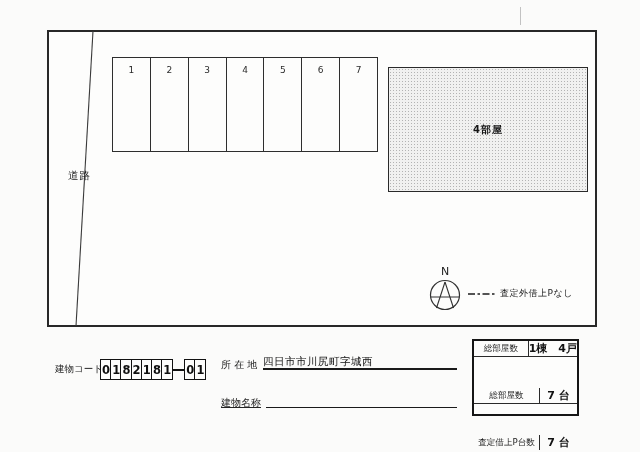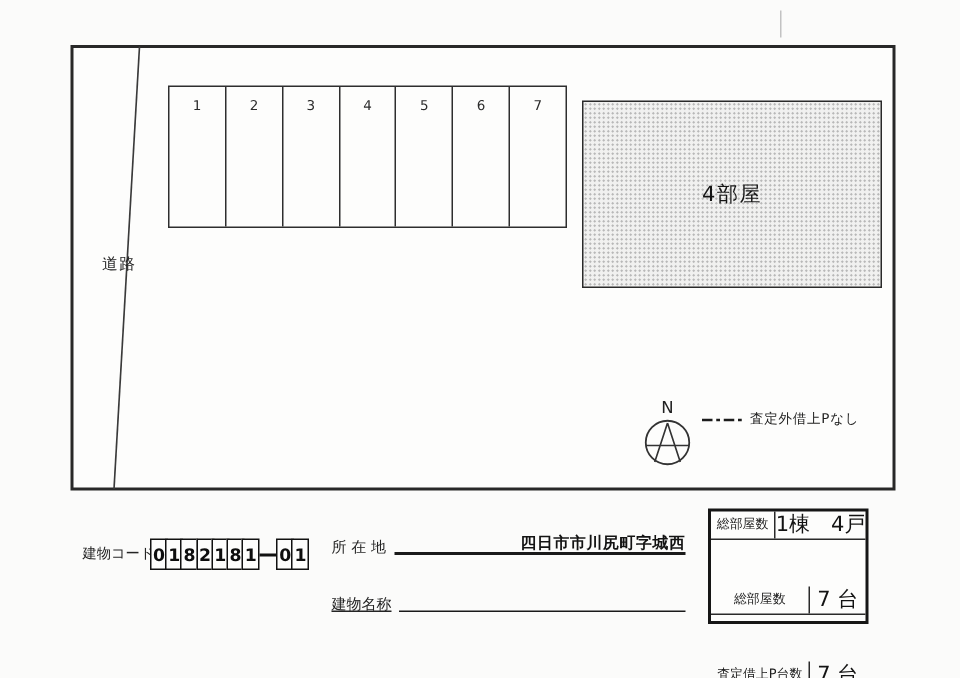--- a/index.html
+++ b/index.html
@@ -30,62 +30,62 @@
   .stall-num { display:inline-block; margin-top:2px; font-size:9px; color:#2b2b2b; }
 
   .building {
     position:absolute; left:388px; top:67px; width:200px; height:125px;
     border:1.5px solid #2a2a2a;
     background-color:#f1f1f0;
     background-image:radial-gradient(#b3b3b3 0.6px, rgba(0,0,0,0) 0.7px);
     background-size:3px 3px;
     display:flex; align-items:center; justify-content:center;
   }
-  .building-label { font-size:14px; font-weight:normal; color:#151515; letter-spacing:1px; }
+  .building-label { font-size:10px; font-weight:bold; color:#151515; letter-spacing:1px; }
 
   .compass-svg { position:absolute; left:425px; top:262px; width:44px; height:54px; }
-  .legend { position:absolute; left:468px; top:273px; display:flex; align-items:center; gap:4px;text-align:center; }
+  .legend { position:absolute; left:468px; top:287px; display:flex; align-items:center; gap:4px;text-align:center; }
   .legend-text { font-size:9px; color:#1c1c1c; letter-spacing:0.5px; white-space:nowrap; }
   .top-tick { position:absolute; left:520px; top:7px; width:1px; height:18px; background:#c2c2c2; }
 
   
   .bcode-label { position:absolute; left:55px; top:363px; font-size:9.5px; color:#242424; }
   .bcode-boxes { position:absolute; left:100px; top:359px; height:21px; display:flex; align-items:stretch; }
   .digit-box {
     width:12px; border:1.8px solid #111; margin-right:-1.8px;
     display:flex; align-items:center; justify-content:center;
     font-size:11.5px; font-weight:bold; color:#0e0e0e; background:#fdfdfc;
   }
   .bcode-dash { width:11px; display:flex; align-items:center; margin-left:1.8px; }
   .bcode-dash > span { display:block; width:100%; height:2px; background:#111; }
 
   .loc-label { position:absolute; left:221px; top:358px; font-size:10px; color:#242424; white-space:pre; }
   .loc-value {
-    position:absolute; left:263px; top:355px; width:194px; text-align:right;
-    font-size:10.5px; font-weight:bold; color:#131313; letter-spacing:0.5px; white-space:nowrap;
+    position:absolute; left:263px; top:355px; width:194px; text-align:left;
+    font-size:10.5px; font-weight:normal; color:#131313; letter-spacing:0.5px; white-space:nowrap;
   }
   .loc-line  { position:absolute; left:263px; top:368px; width:194px; height:0; border-top:2.2px solid #1a1a1a; }
   .bname-label { position:absolute; left:221px; top:396px; font-size:10px; color:#242424;text-decoration:underline; }
   .bname-value { position:absolute; left:266px; top:394px; width:191px; text-align:center; font-size:10px; }
   .bname-line { position:absolute; left:266px; top:407px; width:191px; height:0; border-top:1.6px solid #1a1a1a; }
 
   .summary-table {
     position:absolute; left:472px; top:339px; width:107px; height:77px;
     border:2px solid #161616; display:flex; flex-direction:column; background:#fdfdfc;gap:31px;
   }
   .t-row { flex:1 1 0; display:flex; border-bottom:1.2px solid #2a2a2a; }
   .t-row:last-child { border-bottom:none; }
   .t-label {
     width:66px; border-right:1.2px solid #2a2a2a;
     display:flex; align-items:center; justify-content:center;
     font-size:8.6px; color:#1b1b1b; white-space:nowrap;
   }
   .t-value {
     flex:1 1 0; display:flex; align-items:center; justify-content:center;
-    font-size:14px; color:#131313; white-space:pre;
+    font-size:11px; color:#131313; white-space:pre;font-weight:bold;
   }
 </style>
 </head>
 <body>
 
 <div class="page">
 
   <div class="site-rect"></div>
 
   <svg class="road-svg" viewBox="0 0 40 297">

